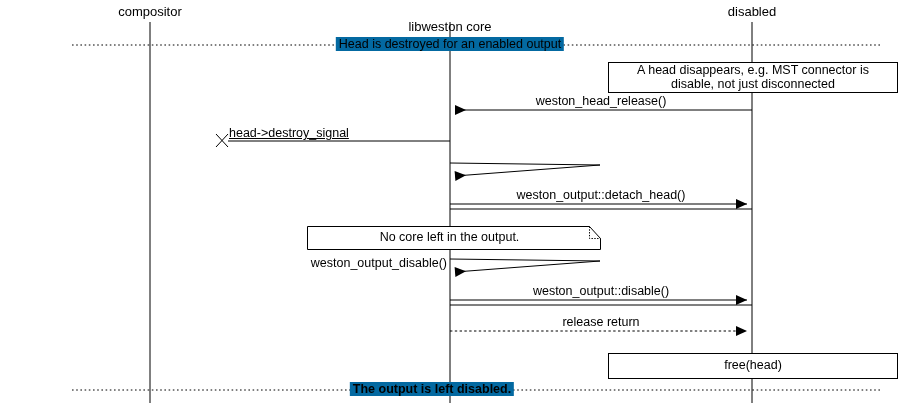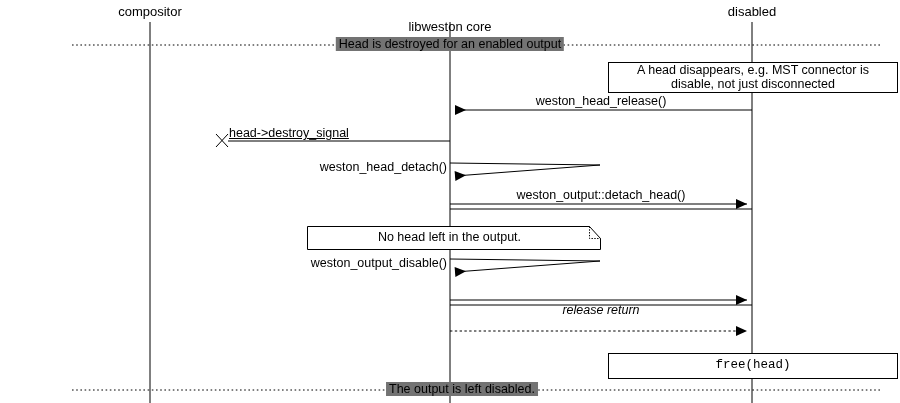--- a/index.html
+++ b/index.html
@@ -51,21 +51,21 @@
   .note-text {
     position: absolute;
     font-size: 12.5px;
     line-height: 13.5px;
     text-align: center;
     color: #000;
   }
   .divider-text {
     position: absolute;
     font-size: 12.5px;
-    background: #737373;
+    background: #0369a1;
     padding: 0 3px;
     transform: translateX(-50%);
     white-space: nowrap;
   }
 </style>
 </head>
 <body>
 
 <div id="diagram">
 
@@ -134,39 +134,39 @@
     <g>
       <line x1="450" y1="331" x2="747" y2="331" stroke="#000" stroke-width="1" stroke-dasharray="2.4 2.4" marker-end="url(#arrow-right)"></line>
     </g>
   </svg>
 
   <div class="lbl actor-name" style="left:150px; top:5px;">compositor</div>
   <div class="lbl actor-name" style="left:450px; top:5px;margin-top:15px;">libweston core</div>
   <div class="lbl actor-name" style="left:752px; top:5px;">disabled</div>
 
   <div class="divider-text" style="left:450px; top:37px;">Head is destroyed for an enabled output</div>
-  <div class="divider-text" style="left:462px; top:382px;">The output is left disabled.</div>
+  <div class="divider-text" style="left:432px; top:382px;font-weight:bold;">The output is left disabled.</div>
 
   <div class="note-text" style="left:608px; top:64px; width:290px;">
     <div>A head disappears, e.g. MST connector is</div>
     <div>disable, not just disconnected</div>
   </div>
 
   <div class="note-text" style="left:307px; top:231px; width:285px;">
-    <div>No head left in the output.</div>
+    <div>No core left in the output.</div>
   </div>
 
-  <div class="note-text" style="left:608px; top:359px; width:290px;font-family:Liberation Mono, monospace;">free(head)</div>
+  <div class="note-text" style="left:608px; top:359px; width:290px;">free(head)</div>
 
   <div class="lbl msg-label msg-center" style="left:601px; top:94px;">weston_head_release()</div>
 
   <div class="lbl msg-label" style="left:229px; top:126px;text-decoration:underline;">head-&gt;destroy_signal</div>
 
-  <div class="lbl msg-label msg-right" style="left:447px; top:160px;">weston_head_detach()</div>
 
   <div class="lbl msg-label msg-center" style="left:601px; top:188px;">weston_output::detach_head()</div>
 
   <div class="lbl msg-label msg-right" style="left:447px; top:256px;">weston_output_disable()</div>
 
+  <div class="lbl msg-label msg-center" style="left:601px; top:284px;">weston_output::disable()</div>
 
-  <div class="lbl msg-label msg-center" style="left:601px; top:303px;font-style:italic;">release return</div>
+  <div class="lbl msg-label msg-center" style="left:601px; top:315px;">release return</div>
 
 </div>
 
 </body></html>

